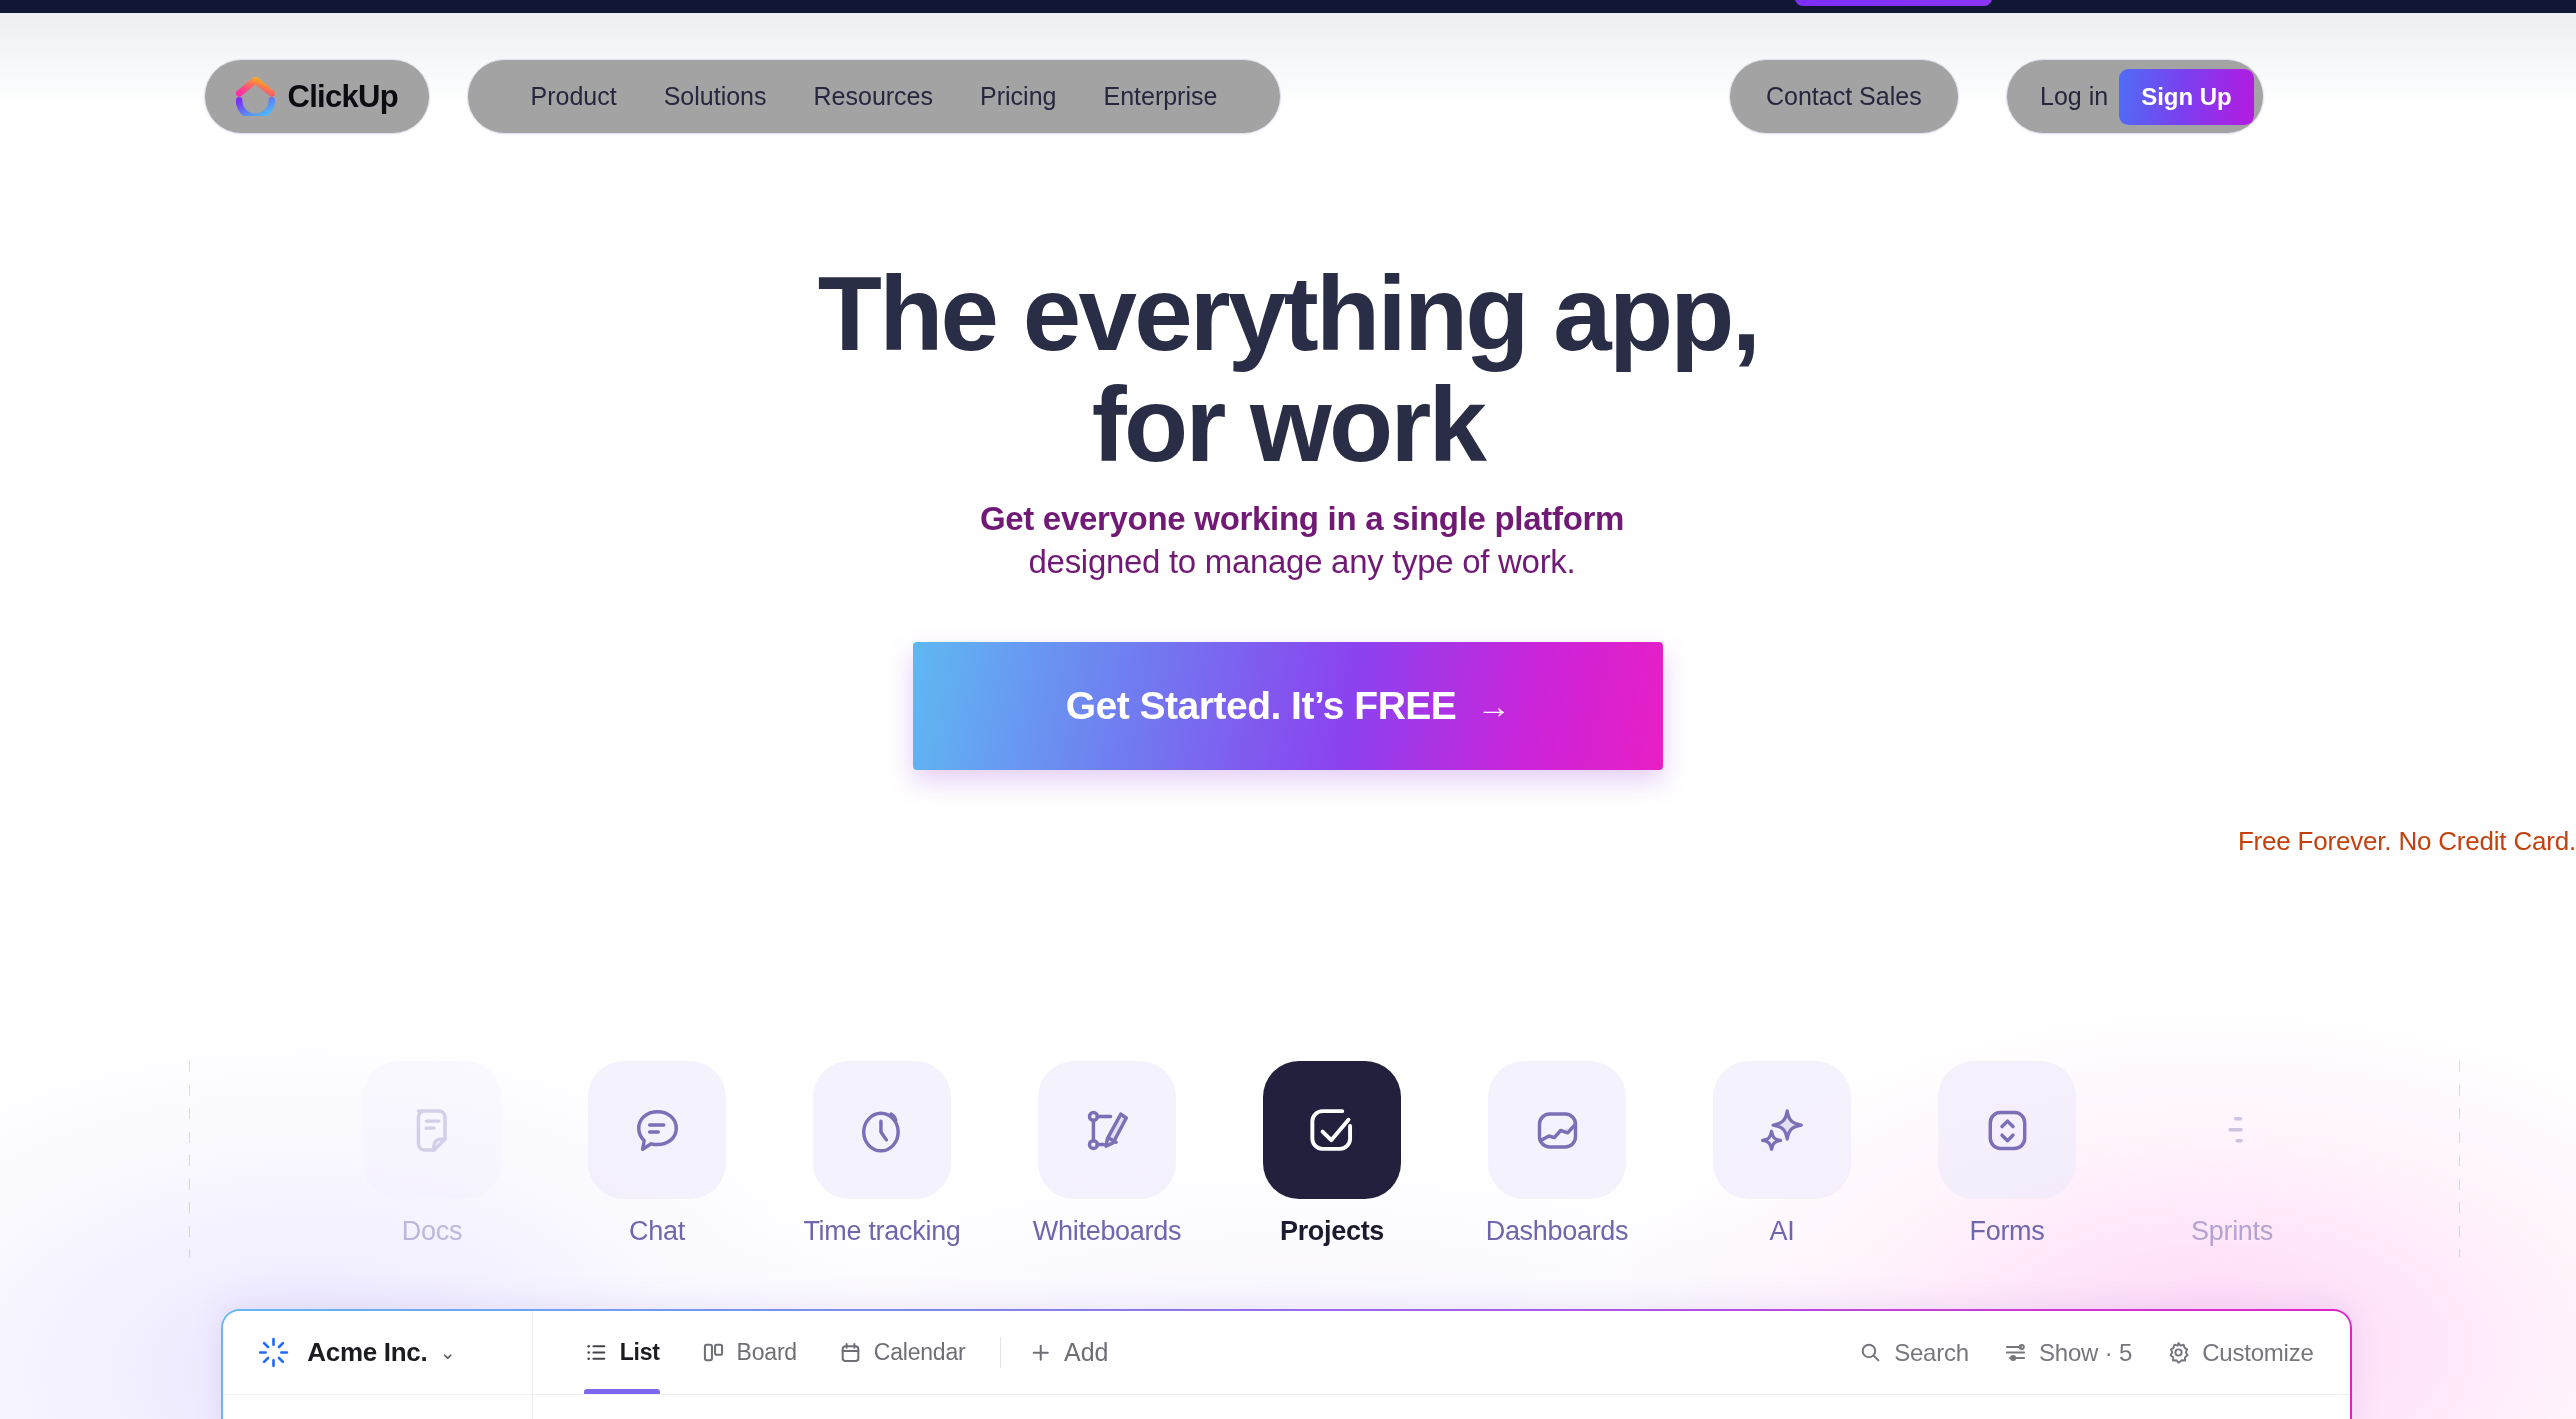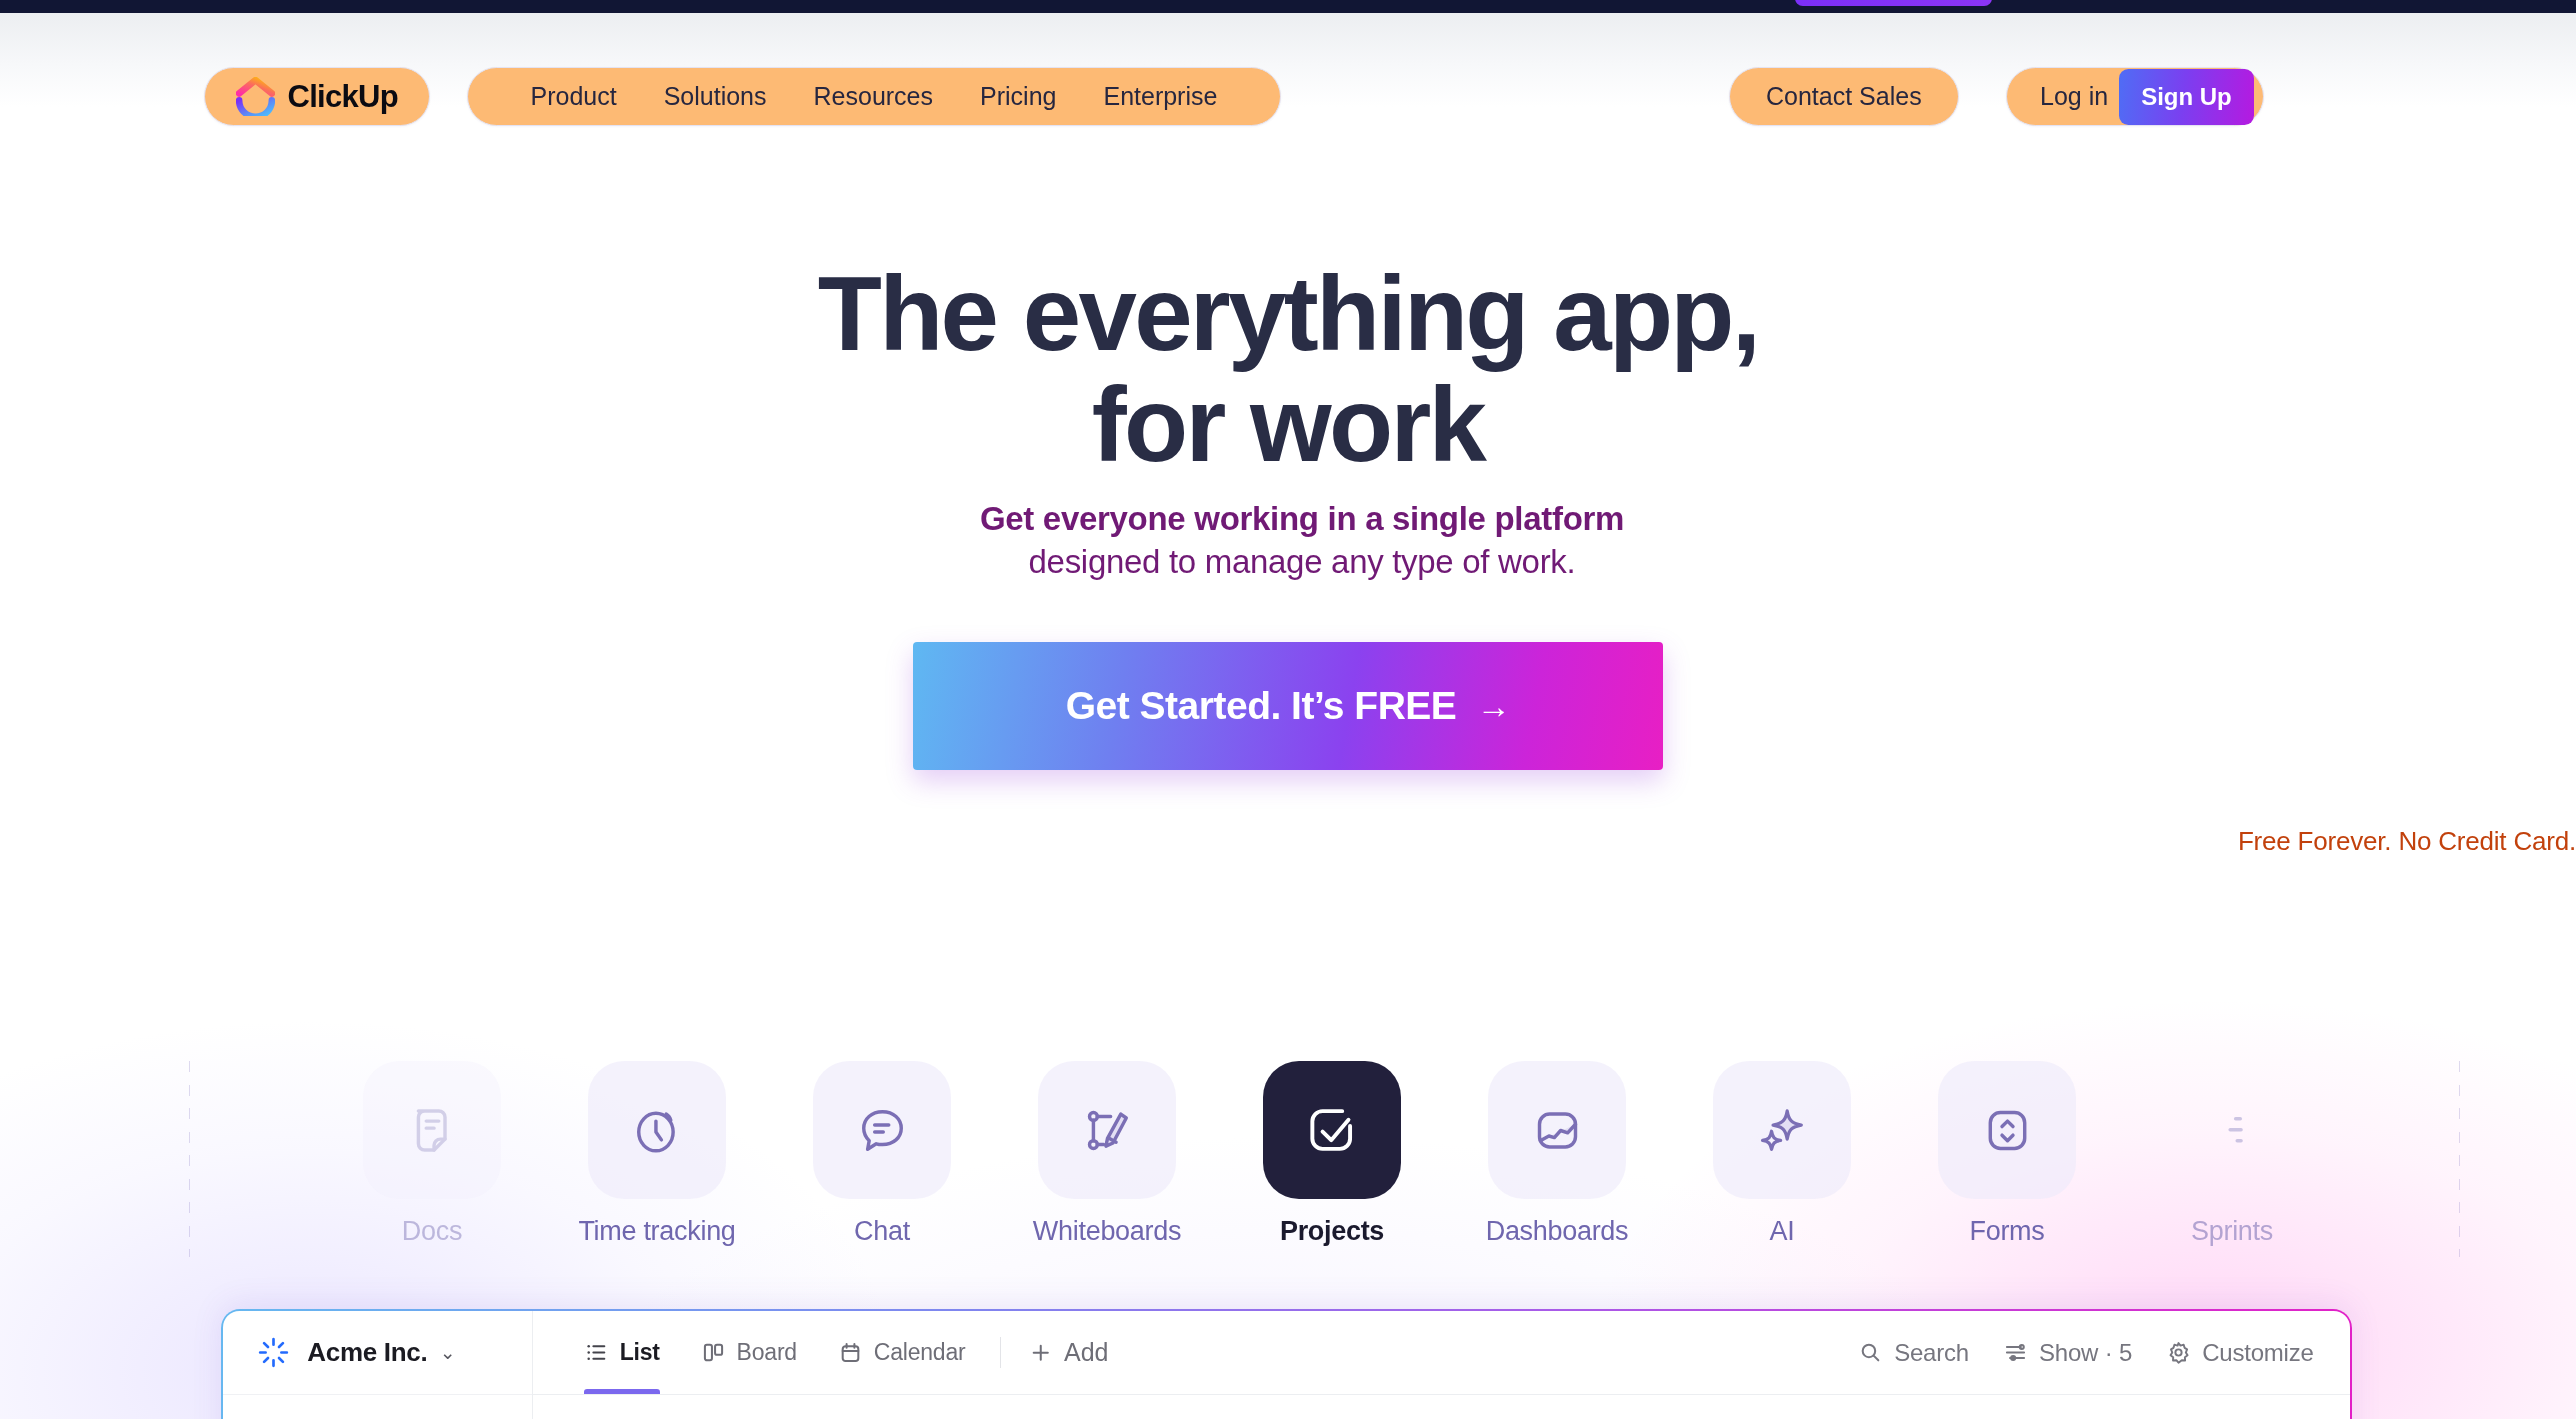--- a/index.html
+++ b/index.html
@@ -36,22 +36,22 @@
     background:linear-gradient(90deg,#7b2ff7 0%,#8b35f5 100%);
     border-radius:7.8px;
   }
 
   
   .header {
     position:absolute; top:56px; left:0; width:2576px; height:81px;
     display:flex; align-items:center; pointer-events:none;
   }
   .pill {
-    background:#fdba74; border:0.8px solid #e4e3f2; border-radius:41px;
-    height:59px; display:flex; align-items:center;
+    background:#a3a3a3; border:0.8px solid #e4e3f2; border-radius:41px;
+    height:75px; display:flex; align-items:center;
     box-shadow:0 0.8px 2.3px rgba(30,25,90,0.05);
     pointer-events:auto;
   }
   .logo-pill { position:absolute; left:204px; padding:0 31px; gap:12.5px; }
   .logo-mark { width:39px; height:39px; display:block; }
   .logo-text { font-size:31px; font-weight:bold; color:#0b0b12; letter-spacing:-0.7px; }
 
   .nav-pill { position:absolute; left:467px; padding:0 39px; gap:0; }
   .nav-item {
     font-size:25px; color:#26263f; padding:0 23.5px; height:75px;
@@ -266,39 +266,39 @@
             </svg>
           </span>
         </div>
         <div class="car-label">Docs</div>
       </div>
 
       <div class="car-item">
         <div class="car-tile">
           <span>
             <svg width="61" height="61" viewBox="0 0 78 78" fill="none" stroke="#7b6fb5" stroke-width="4.4" stroke-linecap="round" stroke-linejoin="round">
+              <path d="M39 15c14 0 24 9 24 21s-10 21-24 21c-3 0-6-.4-8-1l-11 7 2-11c-4-4-7-9-7-16 0-12 10-21 24-21z"></path>
+              <path d="M29 32h18M29 41h11"></path>
+            </svg>
+          </span>
+        </div>
+        <div class="car-label">Chat</div>
+      </div>
+
+      <div class="car-item">
+        <div class="car-tile">
+          <span>
+            <svg width="61" height="61" viewBox="0 0 78 78" fill="none" stroke="#7b6fb5" stroke-width="4.4" stroke-linecap="round" stroke-linejoin="round">
               <ellipse cx="37" cy="41" rx="22" ry="24"></ellipse>
               <path d="M37 27v14l7 10"></path>
               <path d="M56 26a14 14 0 0 0-6-8"></path>
             </svg>
           </span>
         </div>
         <div class="car-label">Time tracking</div>
-      </div>
-
-      <div class="car-item">
-        <div class="car-tile">
-          <span>
-            <svg width="61" height="61" viewBox="0 0 78 78" fill="none" stroke="#7b6fb5" stroke-width="4.4" stroke-linecap="round" stroke-linejoin="round">
-              <path d="M39 15c14 0 24 9 24 21s-10 21-24 21c-3 0-6-.4-8-1l-11 7 2-11c-4-4-7-9-7-16 0-12 10-21 24-21z"></path>
-              <path d="M29 32h18M29 41h11"></path>
-            </svg>
-          </span>
-        </div>
-        <div class="car-label">Chat</div>
       </div>
 
       <div class="car-item">
         <div class="car-tile">
           <span>
             <svg width="61" height="61" viewBox="0 0 78 78" fill="none" stroke="#7b6fb5" stroke-width="4.4" stroke-linecap="round" stroke-linejoin="round">
               <circle cx="21" cy="21" r="5"></circle>
               <circle cx="21" cy="57" r="5"></circle>
               <path d="M21 26v26M26 21h17M26 57h8"></path>
               <path d="M56 18l7 5-17 32-9 4 2-10z" fill="#e3dff4"></path>

